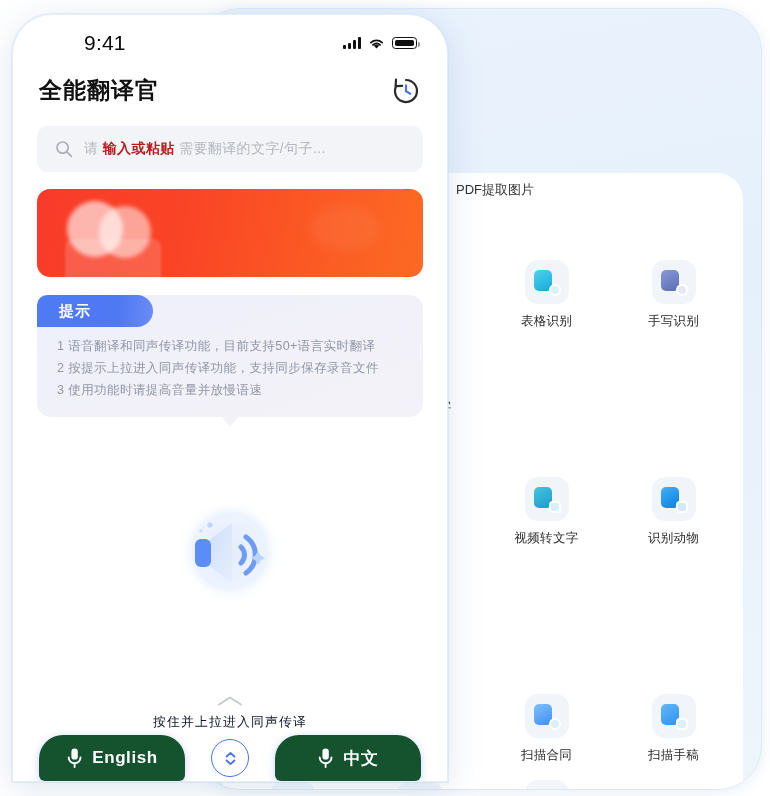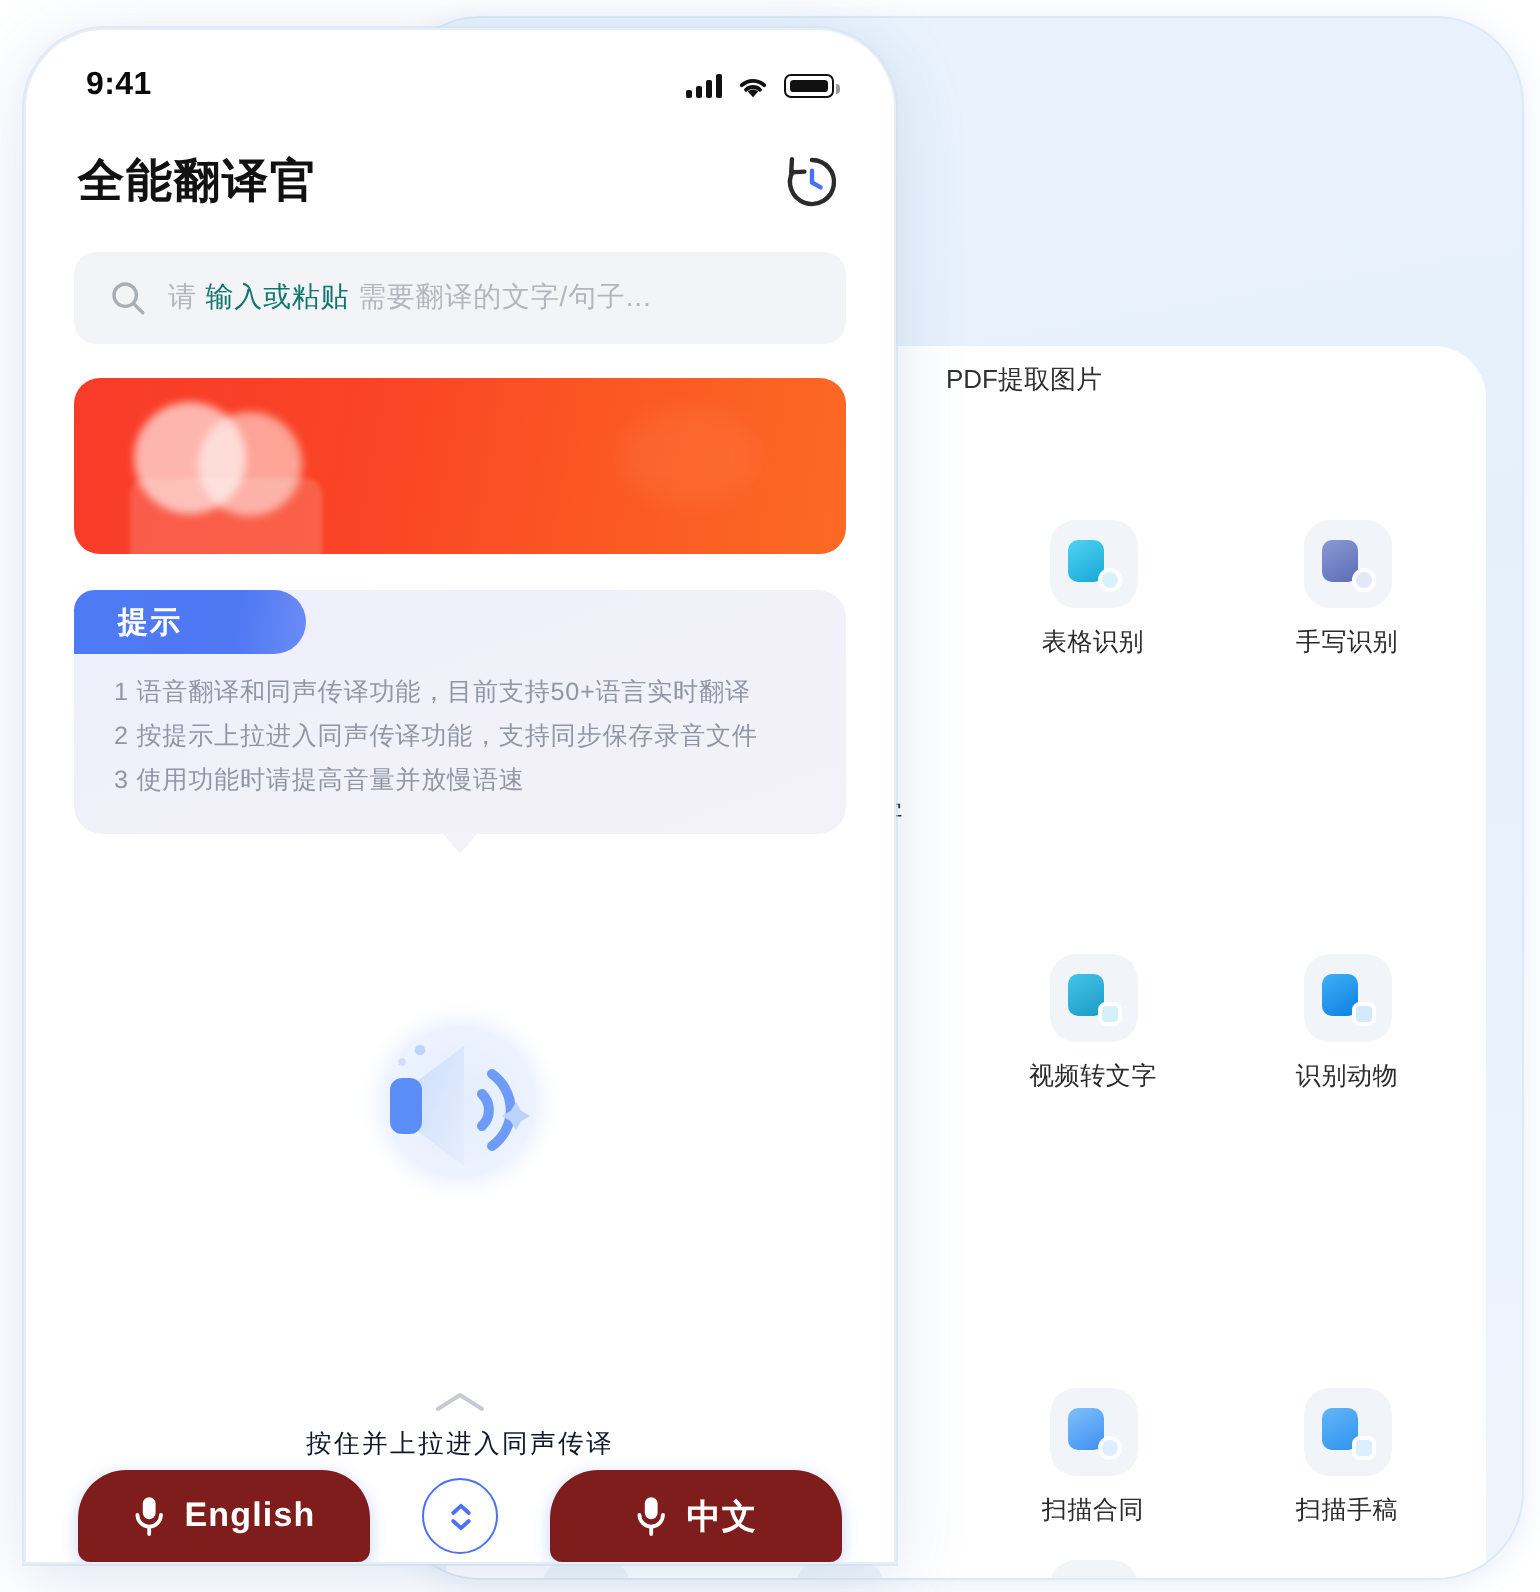--- a/index.html
+++ b/index.html
@@ -30,21 +30,21 @@
     background:#ffffff;
     border-radius:26px 26px 0 0;
     overflow:hidden;
   }
   .bg-scroll{ position:absolute; inset:0; padding:0 0 0 0; }
   .pdf-row{
     display:flex; align-items:center; height:34px;
     padding-left:18px; gap:0;
     font-size:13px; color:#303030;
   }
-  .pdf-row span{ width:112px; text-align:right; }
+  .pdf-row span{ width:112px; text-align:center; }
   .pdf-row span:first-child{ text-align:left; width:86px; }
 
   .sec-title{
     padding:16px 0 4px 18px;
     font-size:14.5px; font-weight:700; color:#1d1d1f;
     letter-spacing:.4px;
   }
   .grid{
     display:grid;
     grid-template-columns:repeat(4,1fr);
@@ -82,21 +82,21 @@
     border-radius:40px 40px 0 0;
     border:1px solid #e8eef5;
     box-shadow:0 6px 34px rgba(100,140,190,.22), 0 0 0 1px rgba(220,233,248,.6);
     overflow:hidden;
   }
 
   .statusbar{
     height:46px; display:flex; align-items:center;
     justify-content:space-between; padding:10px 30px 0 30px;
   }
-  .clock{ font-size:16px; font-weight:700; color:#0a0a0a; letter-spacing:.2px; }
+  .clock{ font-size:21px; font-weight:400; color:#0a0a0a; letter-spacing:.2px;margin-left:41px; }
   .stat-icons{ display:flex; align-items:center; gap:7px; }
 
   .bars{ display:flex; align-items:flex-end; gap:2px; height:12px; }
   .bars i{ width:3px; background:#111; border-radius:1px; display:block; }
   .bars i:nth-child(1){height:4px}
   .bars i:nth-child(2){height:6.5px}
   .bars i:nth-child(3){height:9px}
   .bars i:nth-child(4){height:12px}
 
   .batt{ width:25px; height:12px; border:1.6px solid #111; border-radius:3.5px;
@@ -111,21 +111,21 @@
     padding:14px 26px 4px 26px;
   }
   .apptitle{ font-size:23px; font-weight:700; color:#111; letter-spacing:1px;text-align:right; }
 
   .searchbar{
     margin:16px 24px 0 24px; height:46px;
     background:#f2f4f7; border-radius:11px;
     display:flex; align-items:center; padding:0 18px; gap:11px;
   }
   .ph{ font-size:14px; color:#b3b7bd; letter-spacing:.4px; }
-  .ph b{ color:#0f766e; font-weight:400; }
+  .ph b{ color:#b91c1c; font-weight:700; }
 
   .banner{
     margin:17px 24px 0 24px; height:88px; border-radius:13px;
     background:linear-gradient(100deg,#f83b29 0%,#fa4426 38%,#fb5a23 72%,#fc6a24 100%);
     position:relative; overflow:hidden;
   }
   .banner .cyl{ position:absolute; left:28px; bottom:-6px; width:96px; height:44px;
       background:rgba(255,255,255,.16); border-radius:8px 8px 4px 4px; filter:blur(1px);}
   .banner .b1{ position:absolute; left:30px; top:12px; width:56px; height:56px;
       border-radius:50%; background:rgba(255,255,255,.62); filter:blur(2px);}
@@ -164,21 +164,21 @@
   }
   .pulltext{ font-size:12.8px; color:#0f172a; letter-spacing:1.2px; }
 
   .langbar{
     position:absolute; left:0; right:0; bottom:0; height:46px;
     display:flex; align-items:flex-start; justify-content:space-between;
     padding:0 26px;
   }
   .langbtn{
     width:146px; height:46px; border-radius:24px 24px 6px 6px;
-    background:#7f1d1d;
+    background:#14532d;
     display:flex; align-items:center; justify-content:center; gap:9px;
     box-shadow:0 2px 8px rgba(74,114,245,.3);
   }
   .langbtn span{ font-size:17px; font-weight:700; color:#fff; letter-spacing:.6px;}
   .swap{
     width:38px; height:38px; border-radius:50%;
     border:1.6px solid #4a72f5;
     display:flex; align-items:center; justify-content:center;
     margin-top:4px; background:#fff;
   }

